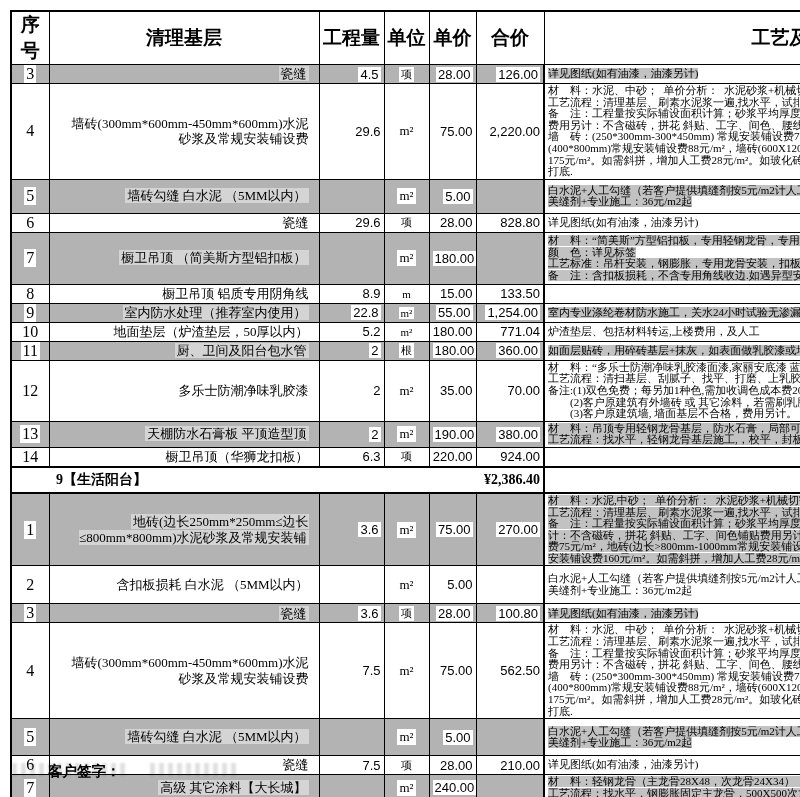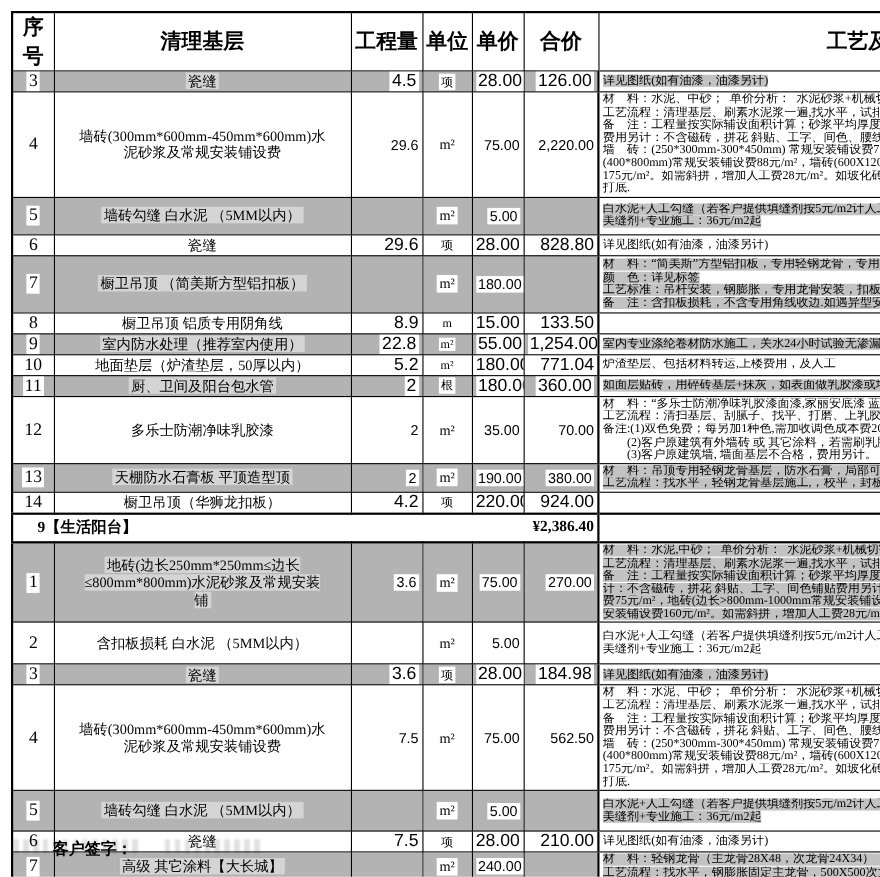--- a/index.html
+++ b/index.html
@@ -14,46 +14,46 @@
     border:2px solid #000;
   }
   th,td{border:1px solid #000;padding:0;vertical-align:middle;overflow:hidden}
   thead th{
     font-size:19px;font-weight:bold;height:27px;text-align:center;
     background:#fff;
     margin-left:28px;
   }
   th.craft-h{text-align:left;padding-left:207px}
   td.c-no{text-align:center}
-  td.c-item{padding:1px 20px;font-size:13px;line-height:1.22;text-align:center}
+  td.c-item{padding:1px 10px;font-size:13px;line-height:1.22;text-align:right}
   td.c-qty,td.c-price,td.c-total{
     text-align:right;padding:0 3px;
     font-family:"Liberation Sans","DejaVu Sans",sans-serif;
   }
   td.c-unit{text-align:center;font-size:12px}
-  tr.sz-s td.c-qty,tr.sz-s td.c-price,tr.sz-s td.c-total{font-size:16px}
+  tr.sz-s td.c-qty,tr.sz-s td.c-price,tr.sz-s td.c-total{font-size:13px}
   tr.sz-l td.c-qty,tr.sz-l td.c-price,tr.sz-l td.c-total{font-size:13px}
   tr.sz-s td.c-unit{font-size:11px}
   tr.sz-l td.c-unit{font-size:13px}
   tr.grey td{background:#b3b3b3}
   tr.grey td.c-craft{background:#ffffff}
   .hl-num{background:#ffffff;padding:0 2px;display:inline-block}
   .hl-item{background:#d4d4d4;padding:0 2px}
   .hl-craft{background:#c2c2c2}
   td.c-craft{
     font-size:11px;line-height:11.6px;padding:1px 0 1px 3px;
     border-left:2px solid #000;text-align:left;
   }
   .craft-line{white-space:pre;height:11.6px;overflow:hidden}
   tr.section td{
     border-top:2px solid #000;border-bottom:2px solid #000;
     font-weight:bold;font-size:14px;height:22px;background:#fff;
   }
   .sec-wrap{display:flex;justify-content:space-between;align-items:center}
-  .sec-title{padding-left:22px}
+  .sec-title{padding-left:44px}
   .sec-sub{padding-right:3px;font-family:Liberation Serif, serif}
   .sig{
     position:absolute;left:48px;top:762px;font-weight:bold;font-size:14.5px;z-index:2;
   }
   .wm{
     position:absolute;top:763px;height:13px;z-index:1;opacity:.45;
     background:repeating-linear-gradient(90deg,rgba(60,60,60,.35) 0 5px,transparent 5px 9px);
     filter:blur(1.2px);
   }
   .wm-a{left:12px;width:115px}
@@ -216,21 +216,21 @@
           <td class="c-price"><span class="hl-num">190.00</span></td>
           <td class="c-total"><span class="hl-num">380.00</span></td>
           <td class="c-craft">
             <div class="craft-line"><span class="hl-craft">材    料：吊顶专用轻钢龙骨基层，防水石膏，局部可用木</span></div>
             <div class="craft-line"><span class="hl-craft">工艺流程：找水平，轻钢龙骨基层施工,，校平，封板，螺</span></div>
           </td>
         </tr>
         <tr class="sz-s" style="height: 18px;">
           <td class="c-no">14</td>
           <td class="c-item">橱卫吊顶（华狮龙扣板）</td>
-          <td class="c-qty">4.2</td>
+          <td class="c-qty">6.3</td>
           <td class="c-unit">项</td>
           <td class="c-price">220.00</td>
           <td class="c-total">924.00</td>
           <td class="c-craft"></td>
         </tr>
         <tr class="section">
           <td colspan="6">
             <div class="sec-wrap">
               <span class="sec-title">9【生活阳台】</span>
               <span class="sec-sub">¥2,386.40</span>
@@ -265,21 +265,21 @@
             <div class="craft-line">白水泥+人工勾缝（若客户提供填缝剂按5元/m2计人工费）</div>
             <div class="craft-line">美缝剂+专业施工：36元/m2起</div>
           </td>
         </tr>
         <tr class="grey sz-s" style="height: 18px;">
           <td class="c-no"><span class="hl-num">3</span></td>
           <td class="c-item"><span class="hl-item">瓷缝</span></td>
           <td class="c-qty"><span class="hl-num">3.6</span></td>
           <td class="c-unit"><span class="hl-num">项</span></td>
           <td class="c-price"><span class="hl-num">28.00</span></td>
-          <td class="c-total"><span class="hl-num">184.98</span></td>
+          <td class="c-total"><span class="hl-num">100.80</span></td>
           <td class="c-craft">
             <div class="craft-line"><span class="hl-craft">详见图纸(如有油漆，油漆另计)</span></div>
           </td>
         </tr>
         <tr class="sz-l" style="height: 94px;">
           <td class="c-no">4</td>
           <td class="c-item">墙砖(300mm*600mm-450mm*600mm)水泥砂浆及常规安装铺设费</td>
           <td class="c-qty">7.5</td>
           <td class="c-unit">m²</td>
           <td class="c-price">75.00</td>

